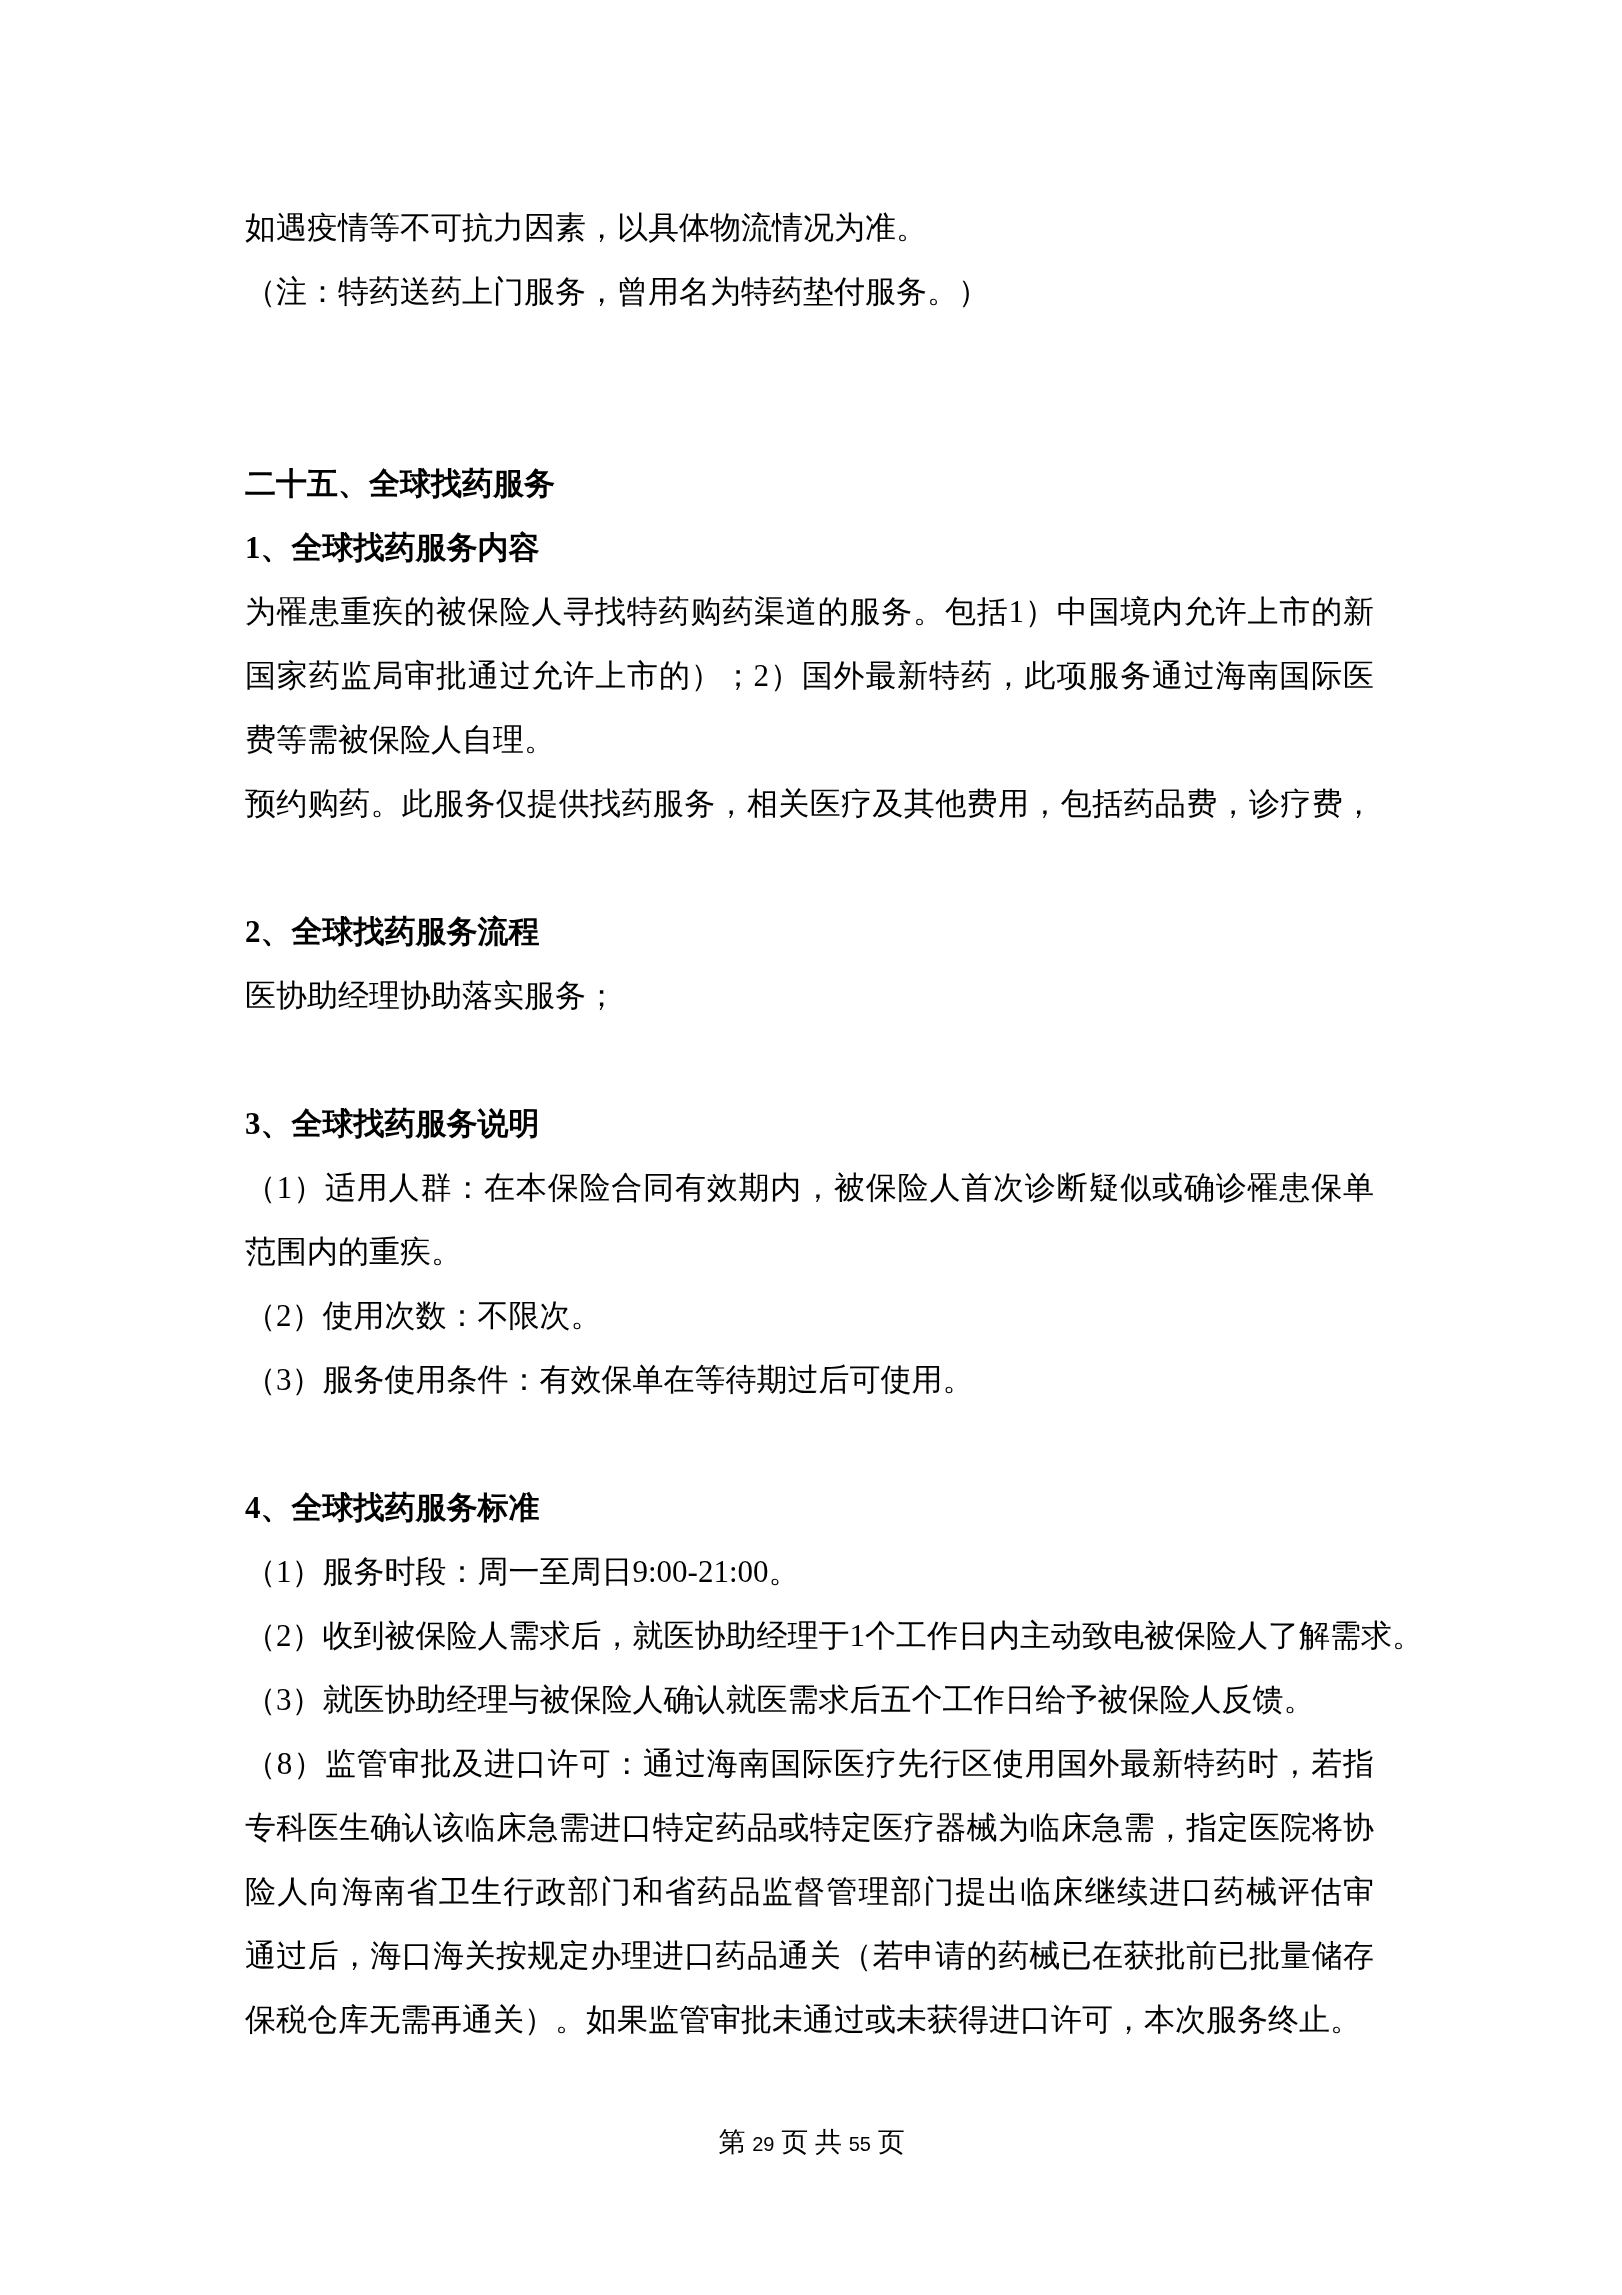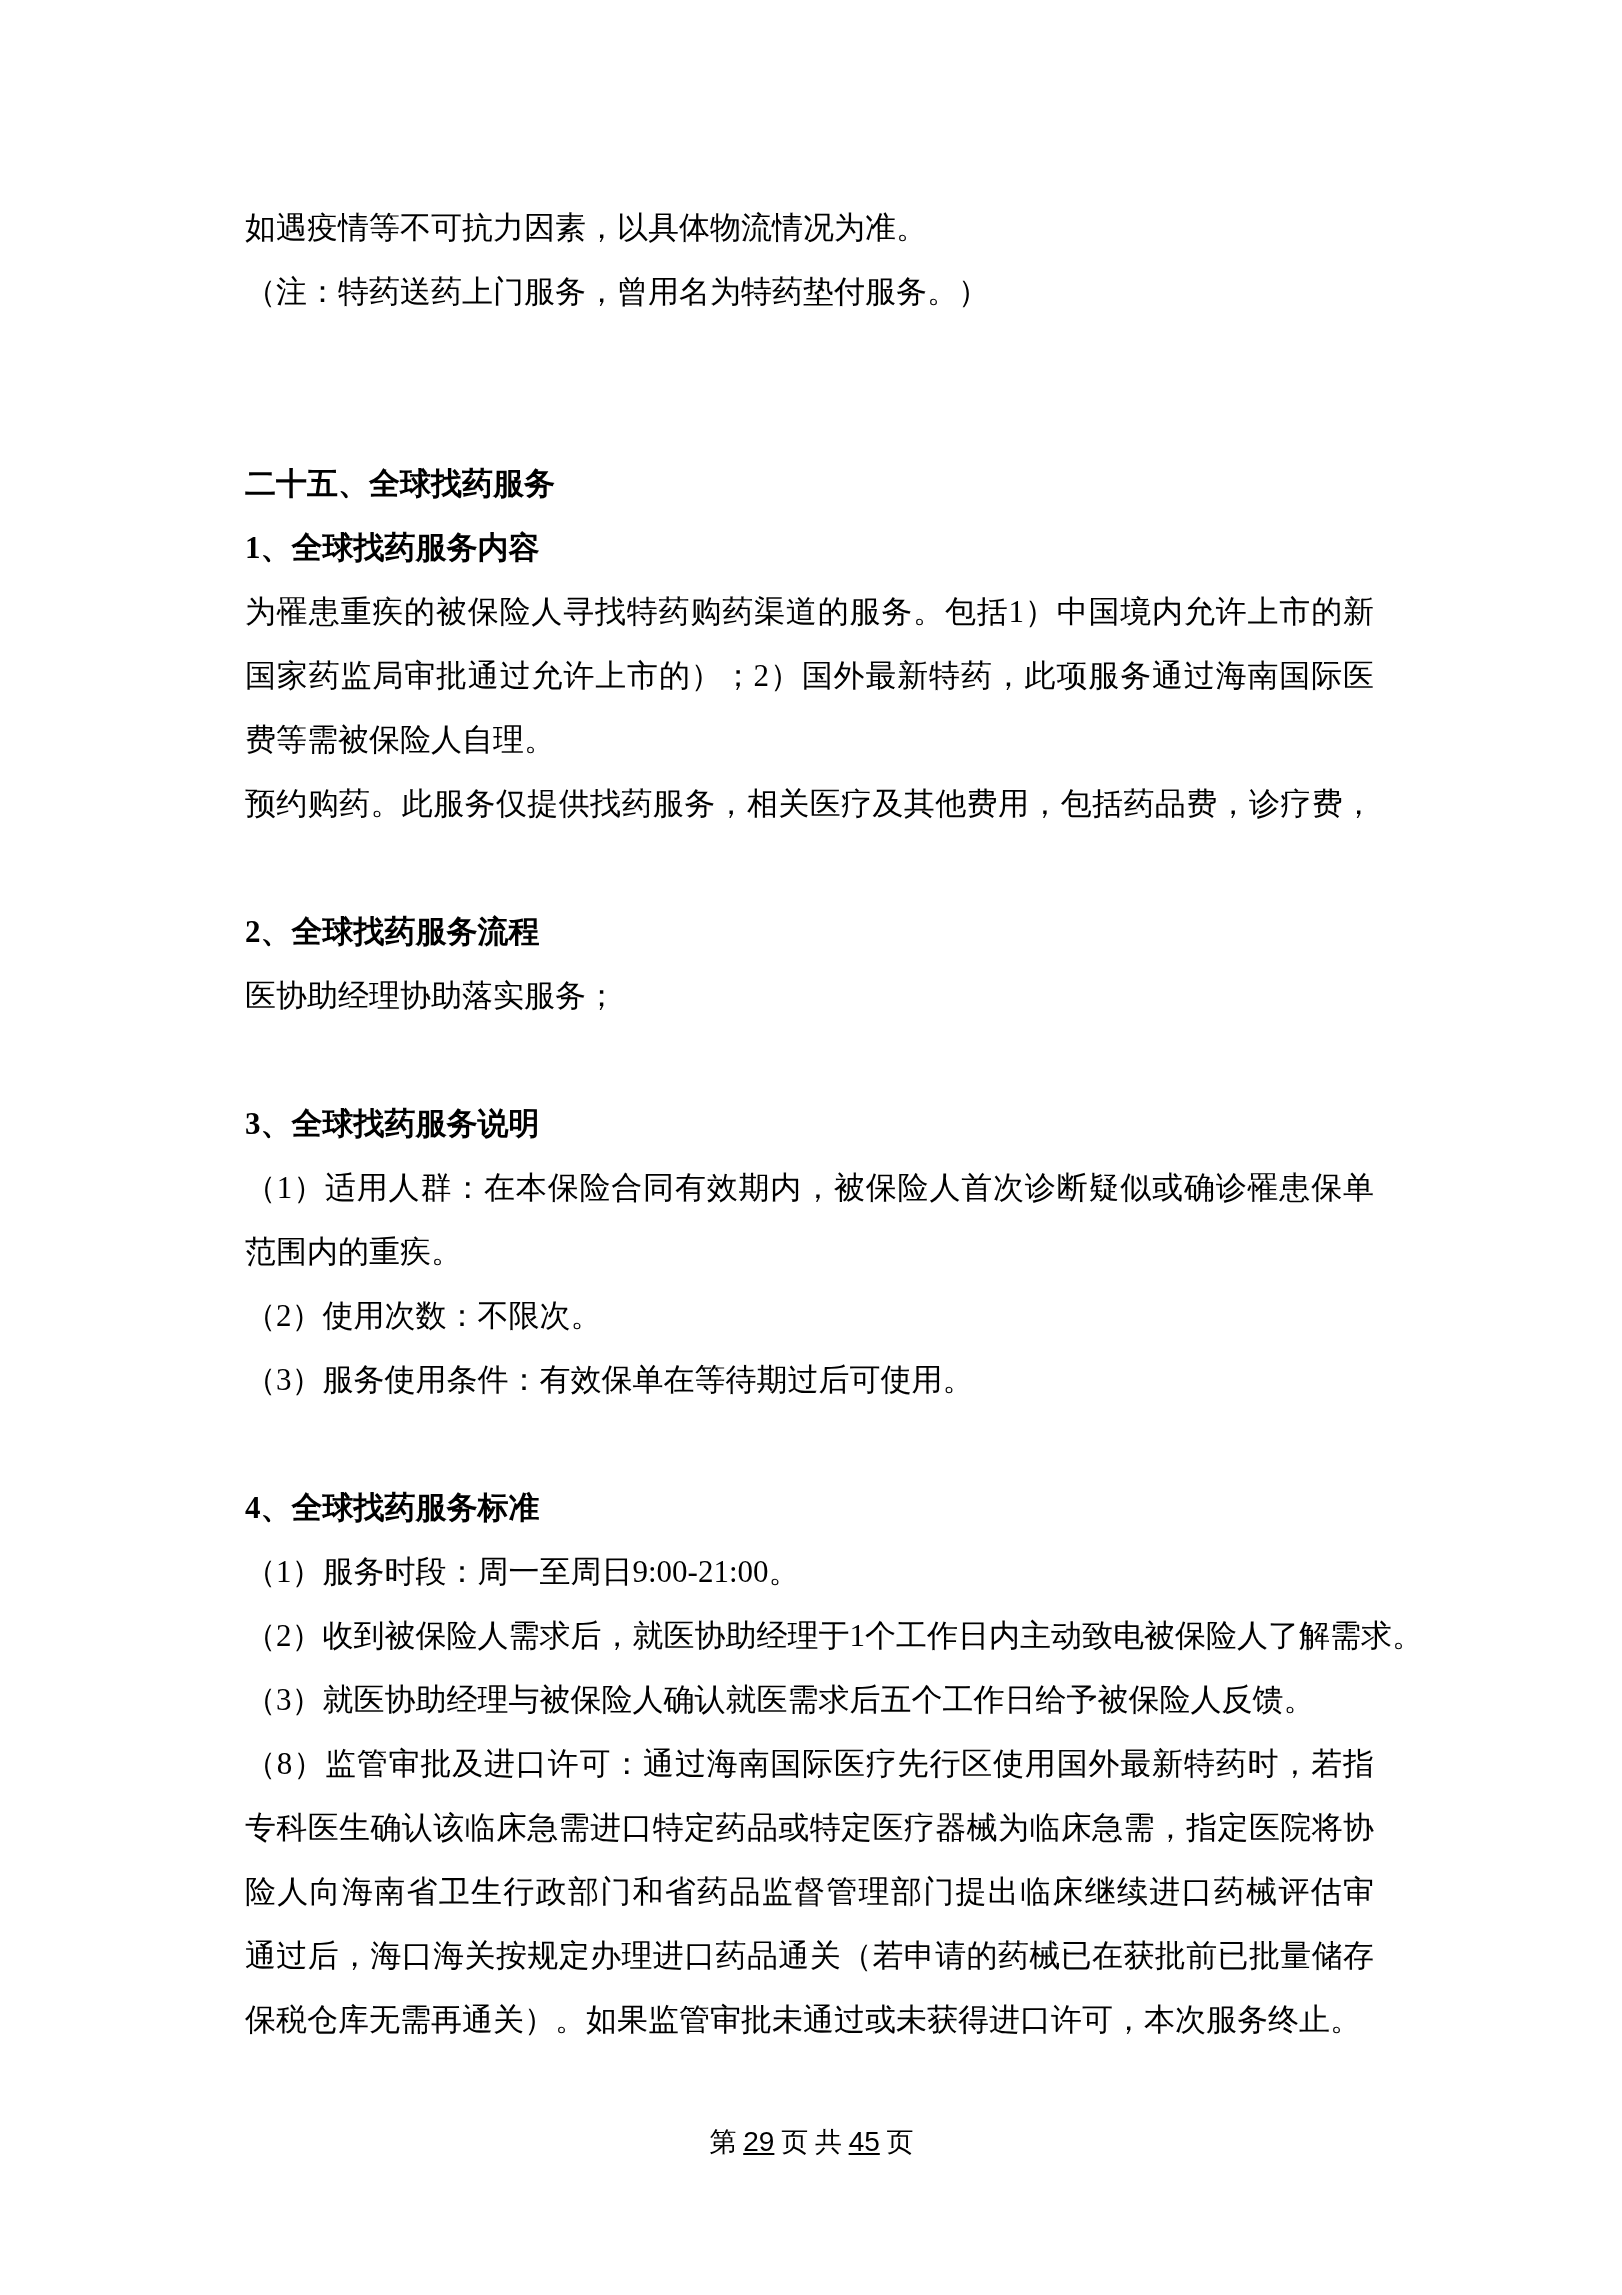--- a/index.html
+++ b/index.html
@@ -45,22 +45,21 @@
     top: 2125px;
     left: 0;
     width: 100%;
     text-align: center;
     font-size: 27px;
     line-height: 34px;
     white-space: pre;
   }
   .footer .num {
     font-family: "Liberation Sans", "DejaVu Sans", sans-serif;
-    font-size: 28px;
-    text-decoration: underline;
+    font-size: 20px;
   }
 </style>
 </head>
 <body>
 
 <div class="page">
   <div class="content">
 
   <div class="line body">如遇疫情等不可抗力因素，以具体物流情况为准。</div>
       <div class="line body">（注：特药送药上门服务，曾用名为特药垫付服务。）</div>
@@ -85,15 +84,15 @@
       <div class="line heading">4、全球找药服务标准</div>
       <div class="line body">（1）服务时段：周一至周日9:00-21:00。</div>
       <div class="line body">（2）收到被保险人需求后，就医协助经理于1个工作日内主动致电被保险人了解需求。</div>
       <div class="line body">（3）就医协助经理与被保险人确认就医需求后五个工作日给予被保险人反馈。</div>
       <div class="line body-justify">（8）监管审批及进口许可：通过海南国际医疗先行区使用国外最新特药时，若指定医院的</div>
       <div class="line body-justify">专科医生确认该临床急需进口特定药品或特定医疗器械为临床急需，指定医院将协助被保</div>
       <div class="line body-justify">险人向海南省卫生行政部门和省药品监督管理部门提出临床继续进口药械评估审批，审批</div>
       <div class="line body-justify">通过后，海口海关按规定办理进口药品通关（若申请的药械已在获批前已批量储存先行区</div>
       <div class="line body">保税仓库无需再通关）。如果监管审批未通过或未获得进口许可，本次服务终止。</div>
     </div>
-  <div class="footer"><span>第 </span><span class="num">29</span><span> 页 共 </span><span class="num">45</span><span> 页</span></div>
+  <div class="footer"><span>第 </span><span class="num">29</span><span> 页 共 </span><span class="num">55</span><span> 页</span></div>
 </div>
 
 
 </body></html>

